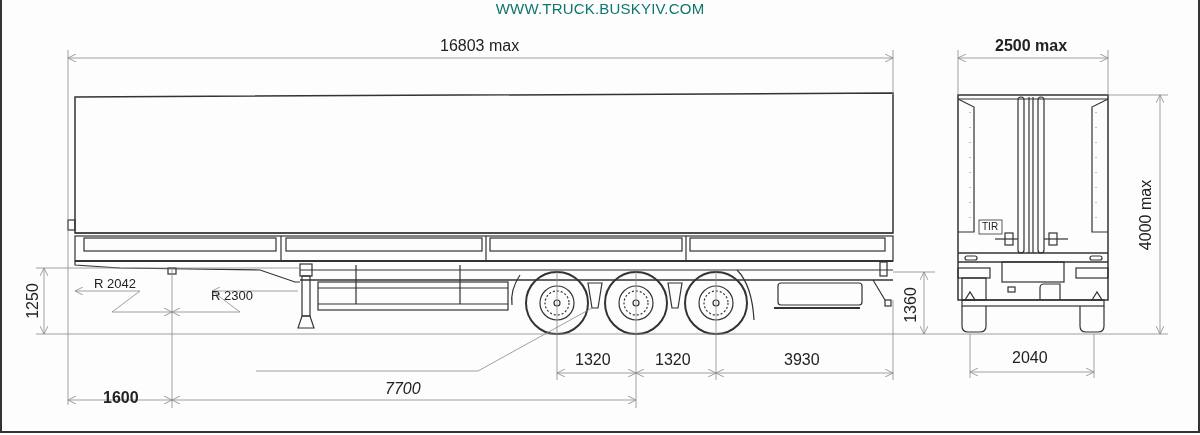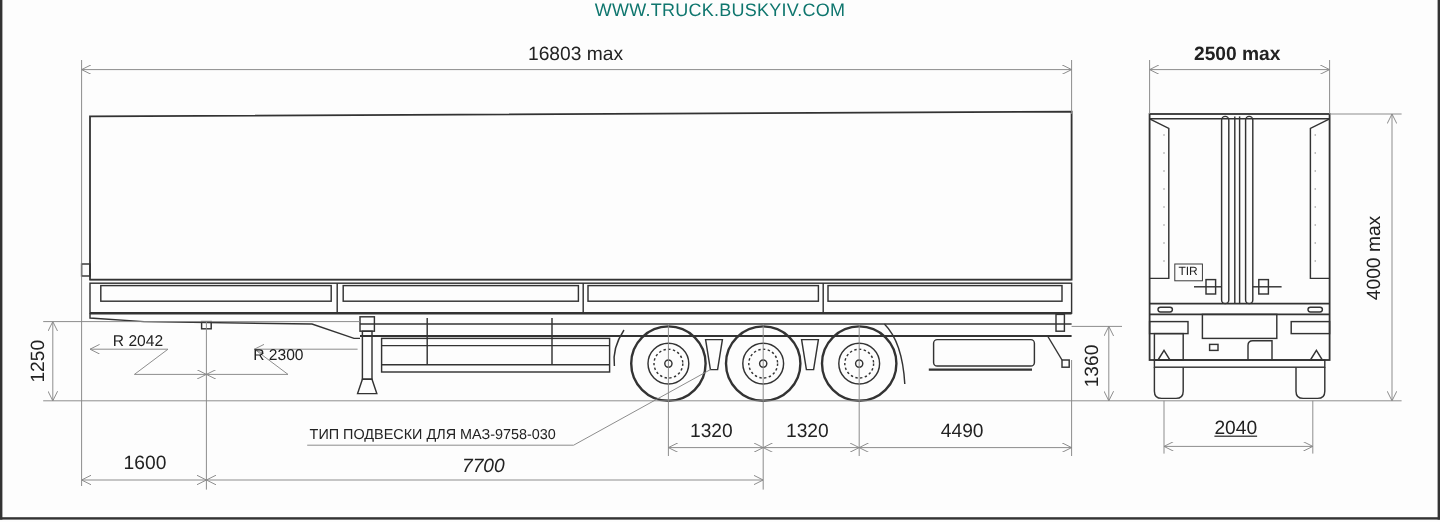--- a/index.html
+++ b/index.html
@@ -177,25 +177,24 @@
       <line x1="970" y1="334" x2="970" y2="378"></line>
       <line x1="1094" y1="334" x2="1094" y2="378"></line>
       <line x1="970" y1="372" x2="1094" y2="372" marker-start="url(#arr)" marker-end="url(#arr)"></line>
     </g>
   </svg>
 
   <div class="dim" style="left:440px; top:37px;">16803 max</div>
   <div class="dim small" style="left:94px; top:276px;">R 2042</div>
   <div class="dim small" style="left:211px; top:276px;margin-top:12px;">R 2300</div>
   <div class="dim vert" style="left:15px; top:292px;">1250</div>
-  <div class="dim" style="left:103px; top:378px;">1600</div>
+  <div class="dim" style="left:103px; top:389px;font-weight:bold;">1600</div>
   <div class="dim" style="left:385px; top:380px;font-style:italic;">7700</div>
-  <div class="note" style="left:258px; top:355px;">ТИП ПОДВЕСКИ ДЛЯ МАЗ-9758-030</div>
   <div class="dim" style="left:575px; top:351px;">1320</div>
   <div class="dim" style="left:655px; top:351px;">1320</div>
-  <div class="dim" style="left:784px; top:351px;">4490</div>
+  <div class="dim" style="left:784px; top:351px;">3930</div>
   <div class="dim vert" style="left:893px; top:296px;">1360</div>
 
   <div class="dim" style="left:995px; top:37px;font-weight:bold;">2500 max</div>
   <div class="dim vert" style="left:1111px; top:206px;">4000 max</div>
-  <div class="dim" style="left:1012px; top:349px;text-decoration:underline;">2040</div>
+  <div class="dim" style="left:1012px; top:349px;">2040</div>
   <div class="note" style="left:982px; top:221px; font-size:10px;">TIR</div>
 </div>
 
 </body></html>

